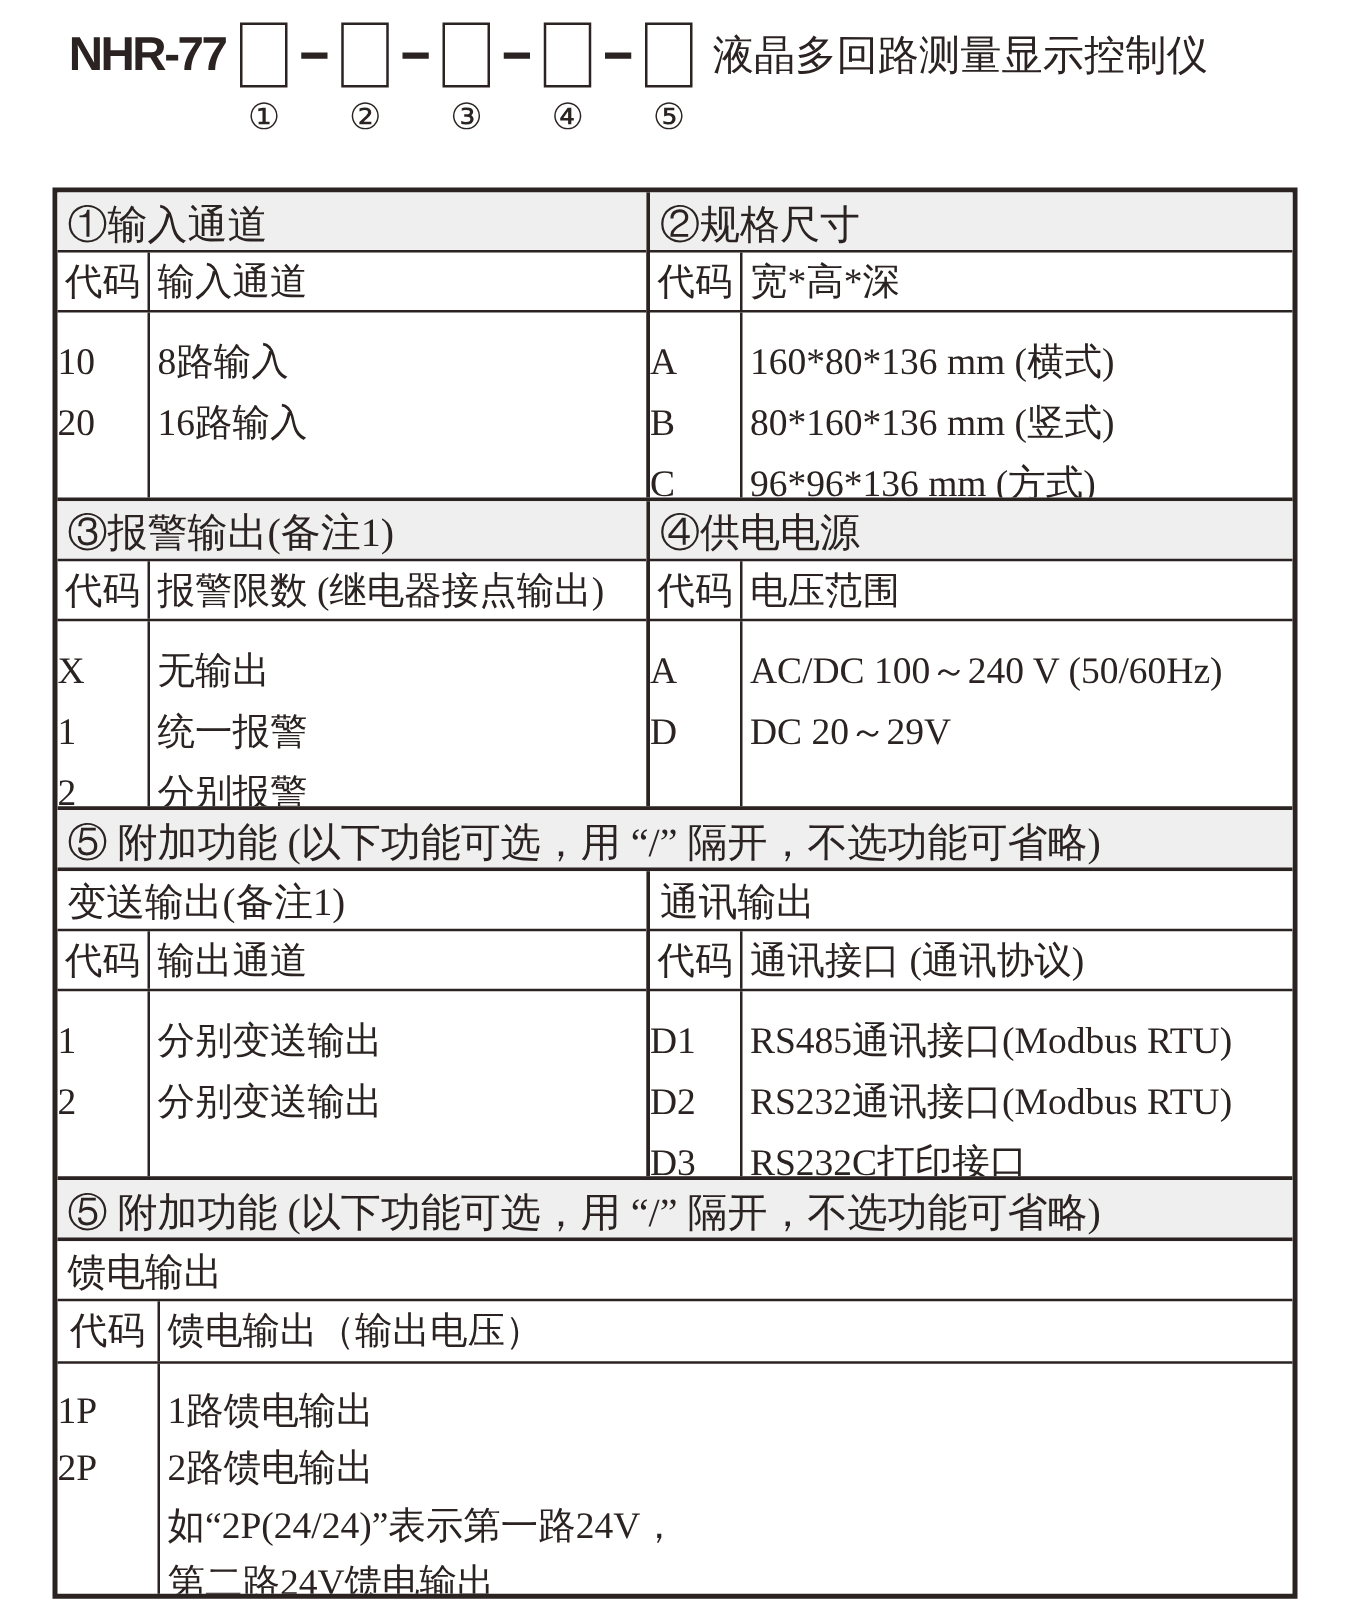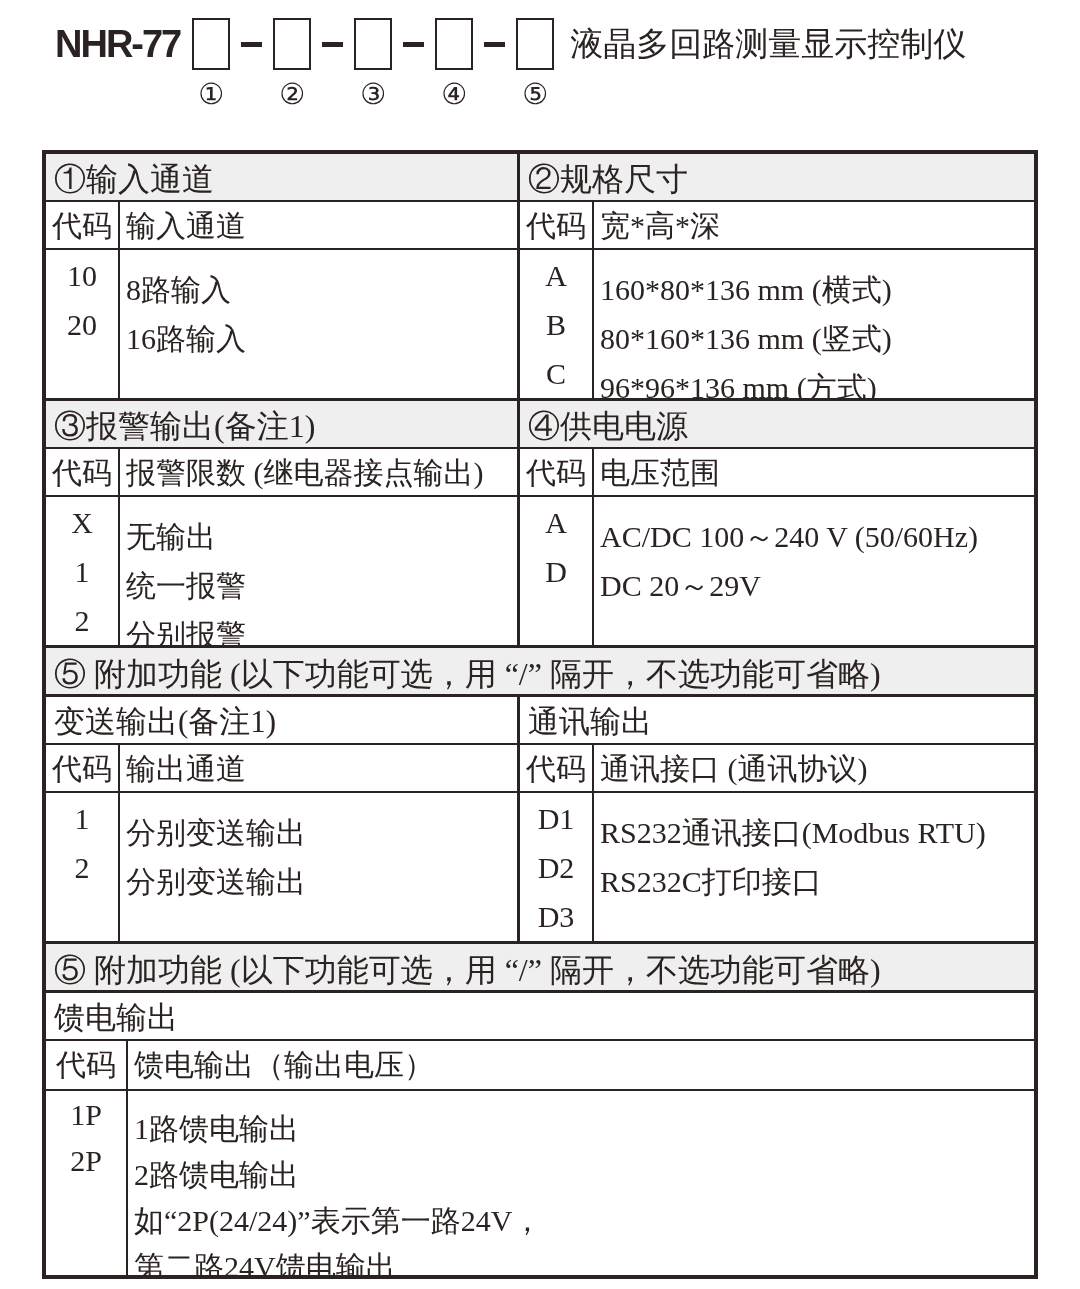--- a/index.html
+++ b/index.html
@@ -66,21 +66,21 @@
   .subhead { display: flex; border-bottom: 2px solid var(--ink, #2a2322); height: 48px; font-size: 30px; }
   .subhead .c {
     flex: 0 0 74px; border-right: 2px solid var(--ink, #2a2322);
     text-align: center; padding-top: 7px; line-height: 34px;
   }
   .subhead .d { flex: 1; min-width: 0; padding: 7px 0 0 6px; line-height: 34px; white-space: nowrap; overflow: hidden; }
 
   .content { display: flex; height: 148px; font-size: 30px; }
   .content .cc {
     flex: 0 0 74px; border-right: 2px solid var(--ink, #2a2322);
-    text-align: center; padding-top: 1px;
+    padding-top: 15px;
   }
   .content .dc { flex: 1; min-width: 0; padding: 15px 0 0 6px; overflow: hidden; }
   .ln { height: 49px; line-height: 49px; white-space: nowrap; }
 
   .feed .subhead { height: 50px; }
   .feed .subhead .c { flex-basis: 82px; }
   .feed .content { height: 184px; }
   .feed .content .cc { flex-basis: 82px; }
   .feed .ln { height: 46px; line-height: 46px; }
 </style>
@@ -228,20 +228,21 @@
         <div class="c">代码</div>
         <div class="d">通讯接口 (通讯协议)</div>
       </div>
       <div class="content">
         <div class="cc">
           <div class="ln">D1</div>
           <div class="ln">D2</div>
           <div class="ln">D3</div>
         </div>
         <div class="dc">
+          <div class="ln">RS485通讯接口(Modbus RTU)</div>
           <div class="ln">RS232通讯接口(Modbus RTU)</div>
           <div class="ln">RS232C打印接口</div>
         </div>
       </div>
     </div>
   </div>
 
   <div class="fullband">⑤ 附加功能 (以下功能可选，用 “/” 隔开，不选功能可省略)</div>
 
   <div class="feed">

